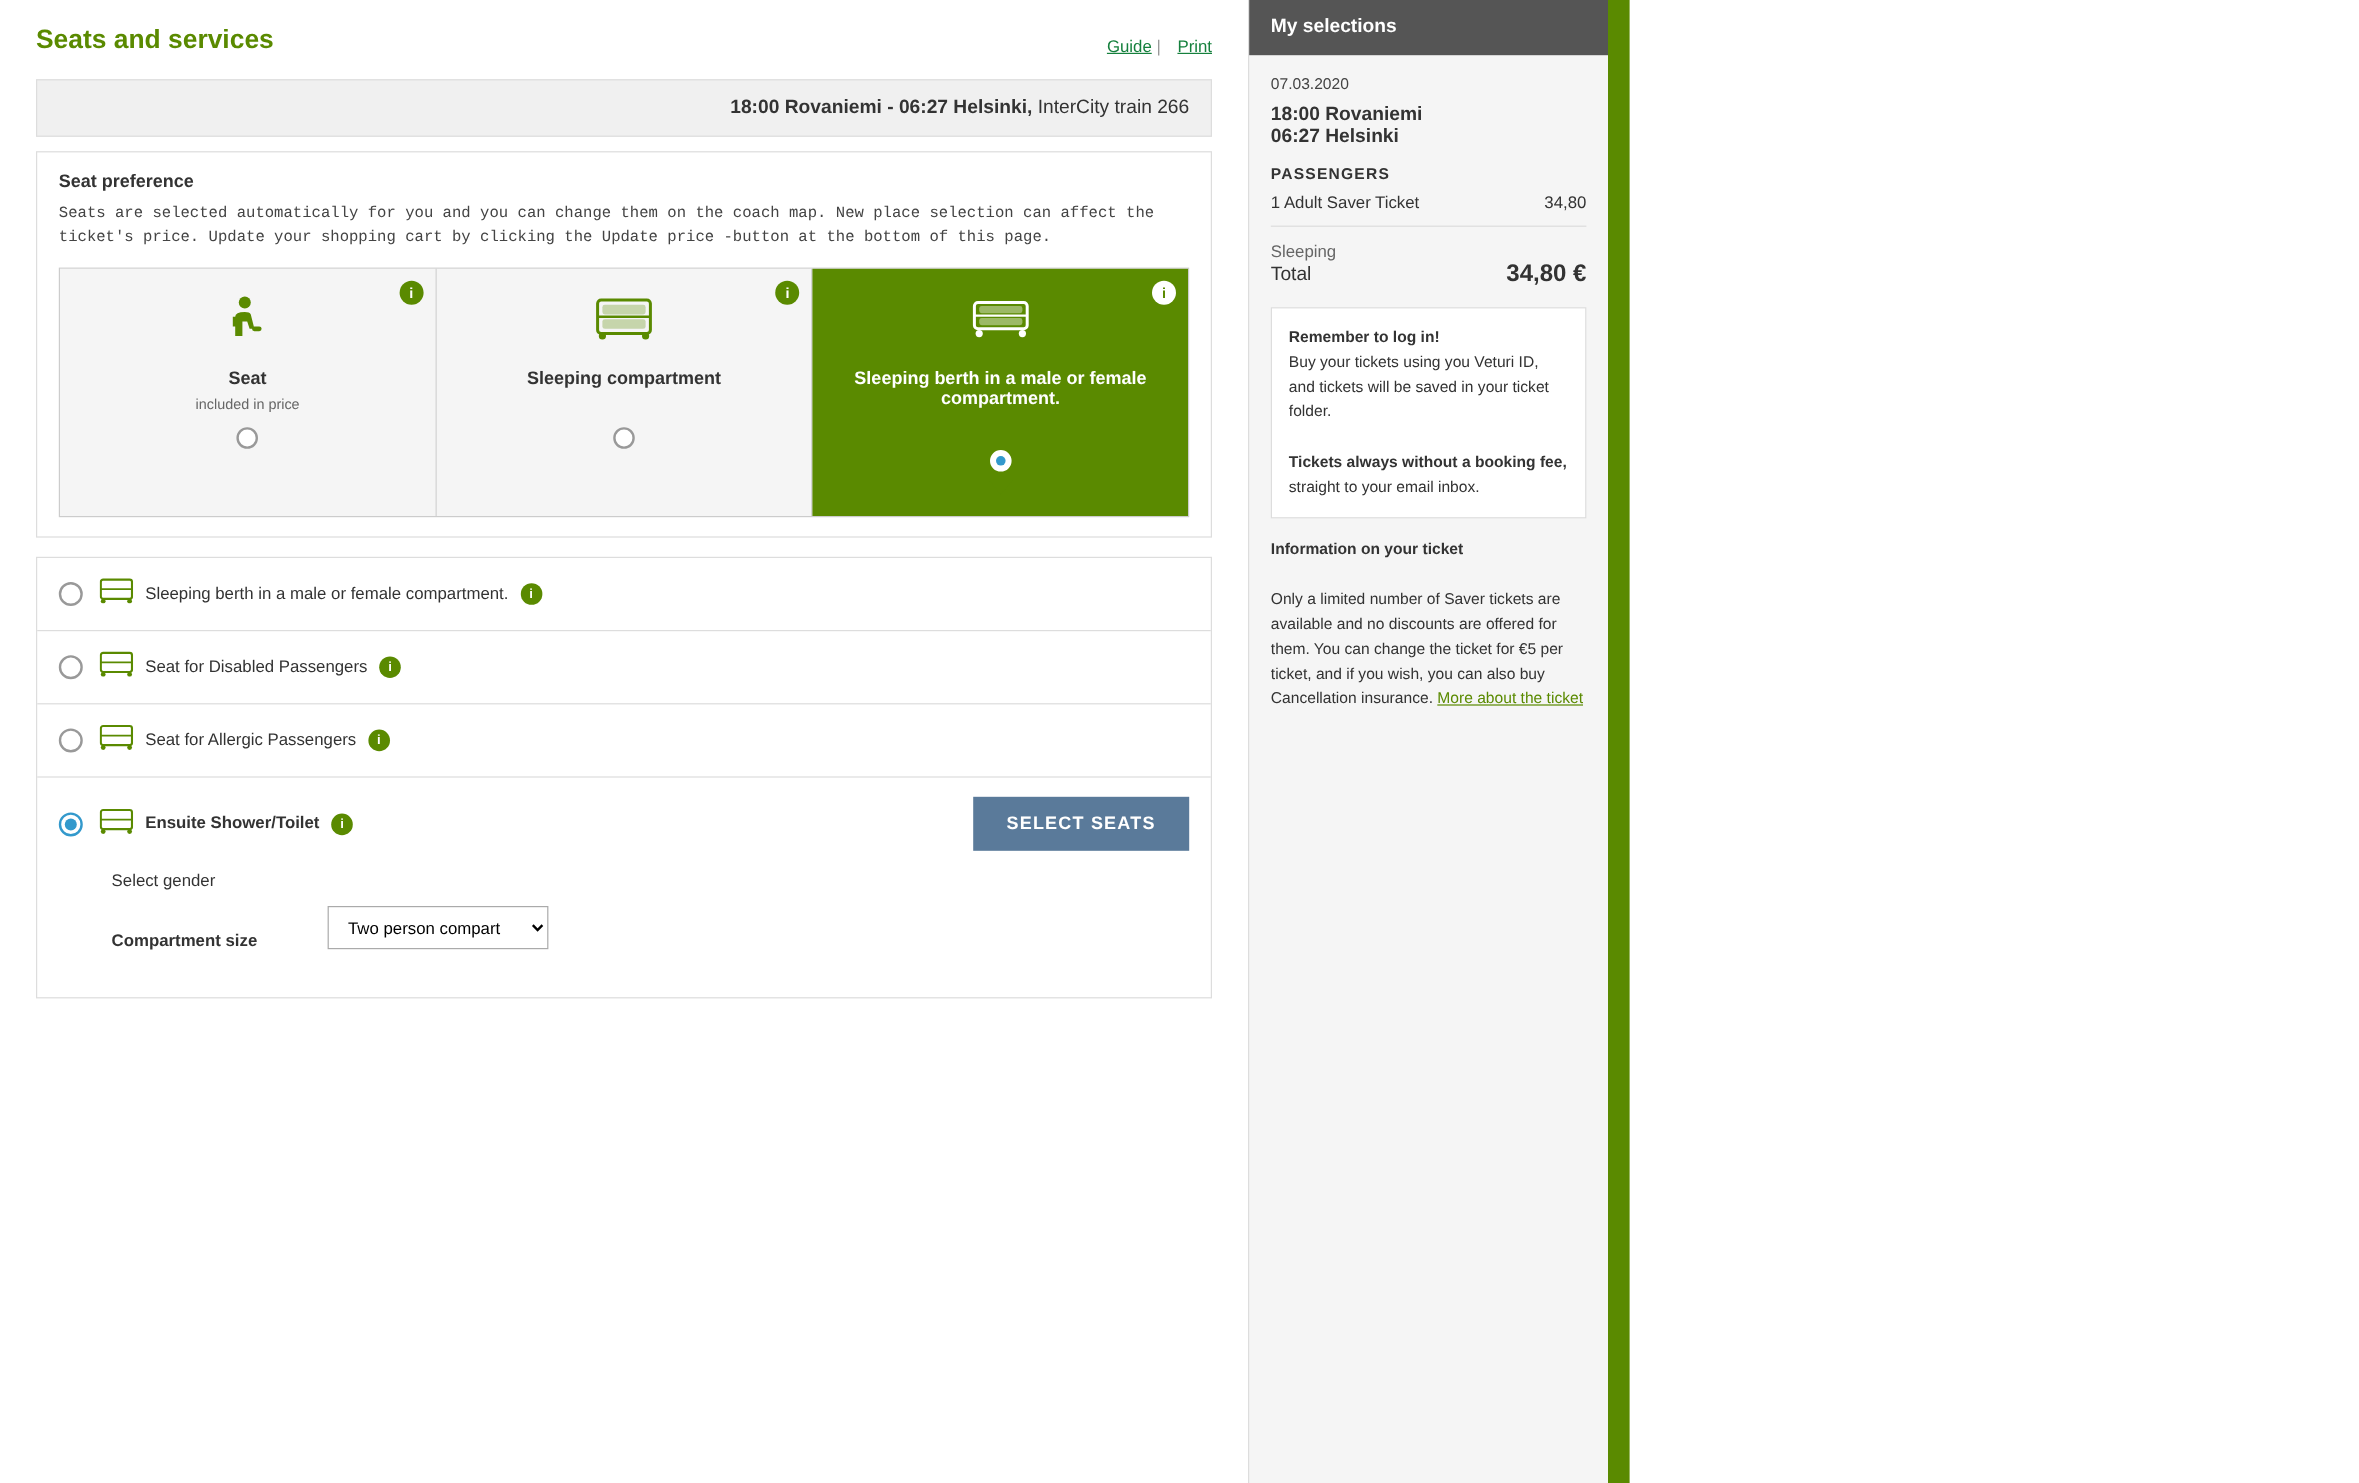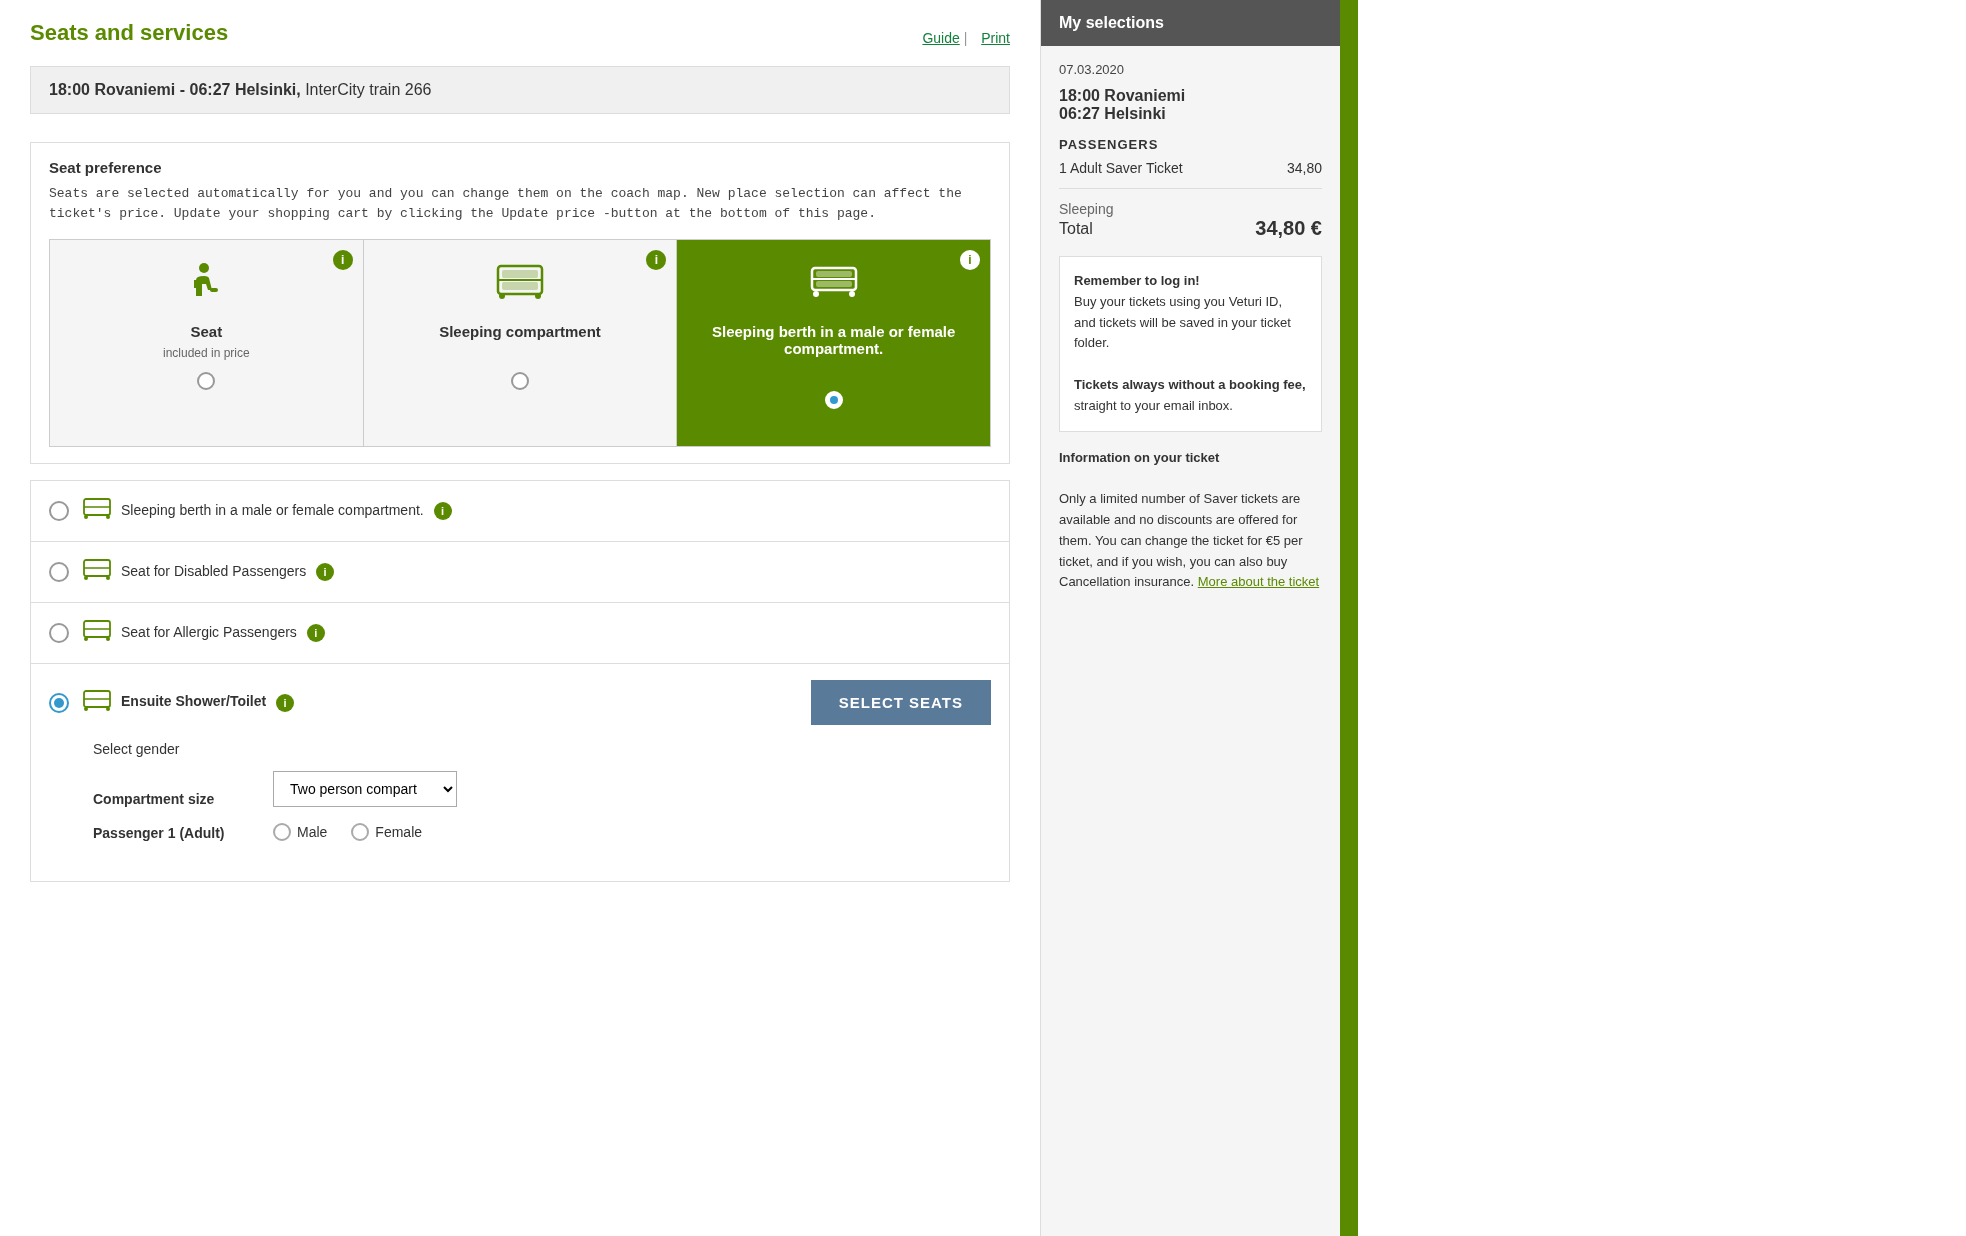--- a/index.html
+++ b/index.html
@@ -12,21 +12,21 @@
 
     
     .page-title { color: #5a8a00; font-size: 22px; font-weight: bold; margin-bottom: 10px; }
 
     
     .top-bar { display: flex; justify-content: space-between; align-items: center; margin-bottom: 10px; }
     .top-links a { color: #15803d; text-decoration: underline; font-size: 14px; margin-left: 10px; }
     .top-links span { color: #999; }
 
     
-    .train-info-bar { background: #f0f0f0; padding: 14px 18px; font-size: 16px; border: 1px solid #ddd; margin-bottom: 28px; }
+    .train-info-bar { background: #f0f0f0; padding: 14px 18px; font-size: 16px; border: 1px solid #ddd; margin-bottom: 12px; text-align: right; }
     .train-info-bar strong { font-weight: bold; }
 
     
     .seat-preference-section { border: 1px solid #ddd; padding: 16px 18px; margin-bottom: 16px; }
     .seat-preference-title { font-weight: bold; font-size: 15px; margin-bottom: 8px; }
     .seat-preference-desc { font-size: 13px; color: #444; line-height: 1.5; margin-bottom: 16px; font-family: Liberation Mono, monospace; }
 
     
     .options-row { display: flex; border: 1px solid #ccc; }
     .option-card { flex: 1; padding: 18px 14px; text-align: center; background: #f5f5f5; border-right: 1px solid #ccc; position: relative; }
@@ -240,33 +240,20 @@
 
         <div class="expanded-details">
           <div class="select-gender">Select gender</div>
           <div class="detail-row">
             <span class="detail-label">Compartment size</span>
             <select class="compartment-select">
               <option>Two person compart</option>
               <option>Three person compart</option>
             </select>
           </div>
-          <div class="detail-row">
-            <span class="detail-label">Passenger 1  (Adult)</span>
-            <div class="gender-options">
-              <label class="gender-option">
-                <div class="gender-radio"></div>
-                <span>Male</span>
-              </label>
-              <label class="gender-option">
-                <div class="gender-radio"></div>
-                <span>Female</span>
-              </label>
-            </div>
-          </div>
         </div>
       </div>
     </div>
   </div>
 
   <div class="sidebar">
     <div class="sidebar-header">My selections</div>
     <div class="sidebar-body">
       <div class="sidebar-date">07.03.2020</div>
       <div class="sidebar-route">

